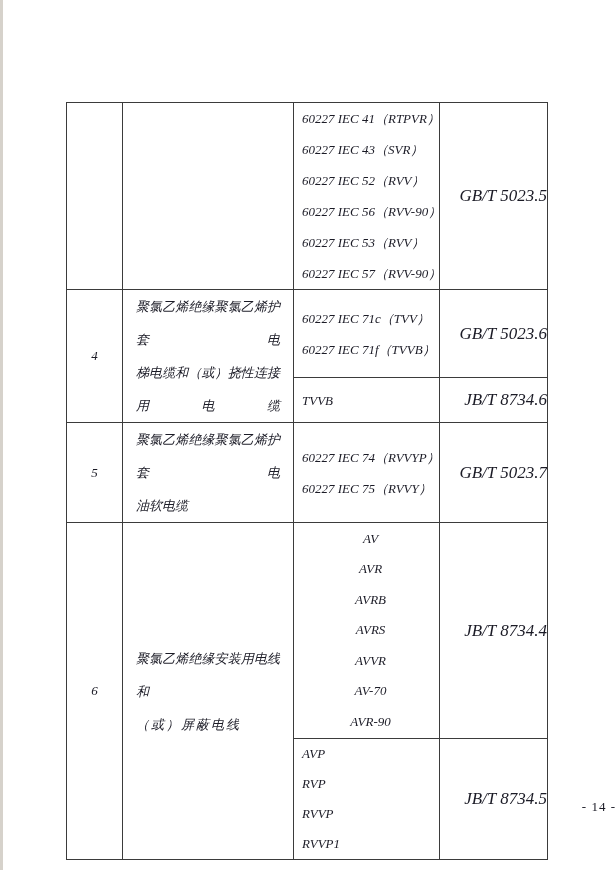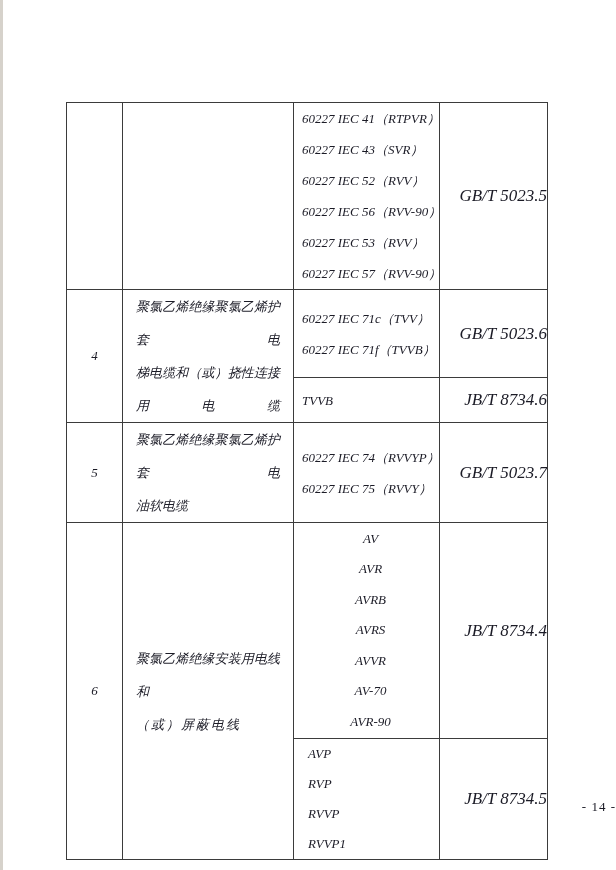--- a/index.html
+++ b/index.html
@@ -69,21 +69,21 @@
     flex-direction: column;
     justify-content: center;
     height: 100%;
   }
   .code-line {
     line-height: 31px;
     height: 31px;
     white-space: nowrap;
   }
   .sec3a .code-line { height: 30.5px; line-height: 30.5px; text-align: center; }
-  .sec3b .code-line { height: 30px;  line-height: 30px; margin-left: 6px; }
+  .sec3b .code-line { height: 30px;  line-height: 30px; }
   
   .c-std {
     text-align: right;
     font-size: 17px;
   }
   .page-footer {
     position: absolute;
     left: 0;
     top: 799px;
     width: 616px;

